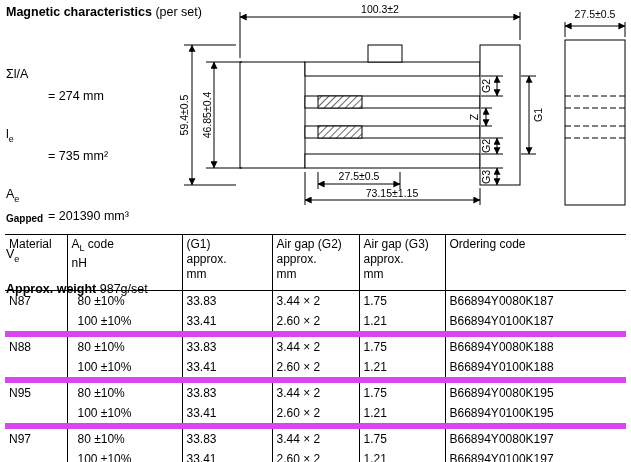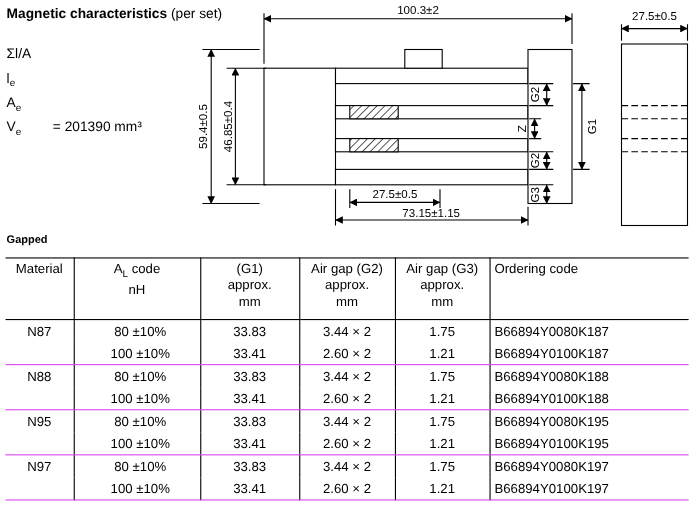--- a/index.html
+++ b/index.html
@@ -11,38 +11,38 @@
   svg.drawing { position: absolute; left: 0; top: 0; }
   svg text { font-family: "Liberation Sans", sans-serif; font-size: 10.5px; fill: #000; }
   .outline { fill: #fff; stroke: #000; stroke-width: 1; }
   .shim { stroke: #000; stroke-width: 1; }
   .thin { stroke: #000; stroke-width: 1; }
   .dim { stroke: #000; stroke-width: 1; marker-start: url(#arr); marker-end: url(#arr); }
   .dash { stroke: #000; stroke-width: 1; stroke-dasharray: 6 3; }
 
   
   .mag { position: absolute; left: 6px; top: 5px; font-size: 12.5px; }
-  .mag-title { font-weight: bold; margin-bottom: 22px; }
+  .mag-title { font-weight: bold; margin-bottom: 9px; }
   .mag-title .note { font-weight: normal; }
   .param { display: flex; line-height: 17.5px; }
-  .param .sym { width: 42px; flex: 0 0 42px; }
+  .param .sym { width: 42px; flex: 0 0 42px; margin-top: 38px; }
   sub { font-size: 9px; }
   .weight { margin-top: 14px; font-weight: bold; }
   .weight .val { font-weight: normal; }
 
   
   .gapped-title { position: absolute; left: 6px; top: 213px; font-size: 10px; font-weight: bold; }
   table.gapped { position: absolute; left: 5px; top: 234px; width: 621px;
                  border-collapse: collapse; table-layout: fixed; font-size: 12px; }
   th, td { font-weight: normal; text-align: left; vertical-align: top; padding: 2px 4px; }
-  th:not(:last-child), td:not(:last-child) { border-right: 1px solid #000; text-align: center; }
+  th:not(:last-child), td:not(:last-child) { border-right: 1px solid #000; }
   thead th { border-top: 1px solid #000; border-bottom: 1px solid #000; height: 56px; }
   thead th div { line-height: 15px; }
   tbody td { height: 20px; line-height: 16px; }
-  tr.gend td, td.mat { border-bottom: 1px solid #d946ef; }
+  tr.gend td, td.mat { border-bottom: 6px solid #d946ef; }
   td.al { padding-left: 10px; }
 </style>
 </head>
 <body>
 
 <div class="page">
 
   <svg class="drawing" width="631" height="215" viewBox="0 0 631 215">
     <defs>
       <marker id="arr" viewBox="0 0 10 10" refX="9.5" refY="5" markerWidth="7" markerHeight="7" orient="auto-start-reverse">
@@ -129,29 +129,35 @@
     <div class="mag-title">
       <span>Magnetic characteristics</span>
       <span class="note">(per set)</span>
     </div>
 
     <div class="param">
       <span class="sym"><span>Σl/A</span><sub></sub></span>
     </div>
     <div class="param">
       <span class="sym"><span>l</span><sub>e</sub></span>
+      <span>= 274 mm</span>
     </div>
     <div class="param">
       <span class="sym"><span>A</span><sub>e</sub></span>
+      <span>= 735 mm²</span>
     </div>
     <div class="param">
       <span class="sym"><span>V</span><sub>e</sub></span>
       <span>= 201390 mm³</span>
     </div>
 
+    <div class="weight">
+      <span>Approx. weight</span>
+      <span class="val">987g/set</span>
+    </div>
   </section>
 
   <div class="gapped-title">Gapped</div>
 
   <table class="gapped">
     <colgroup>
       <col style="width:62px">
         <col style="width:115px">
         <col style="width:90px">
       <col style="width:87px">

